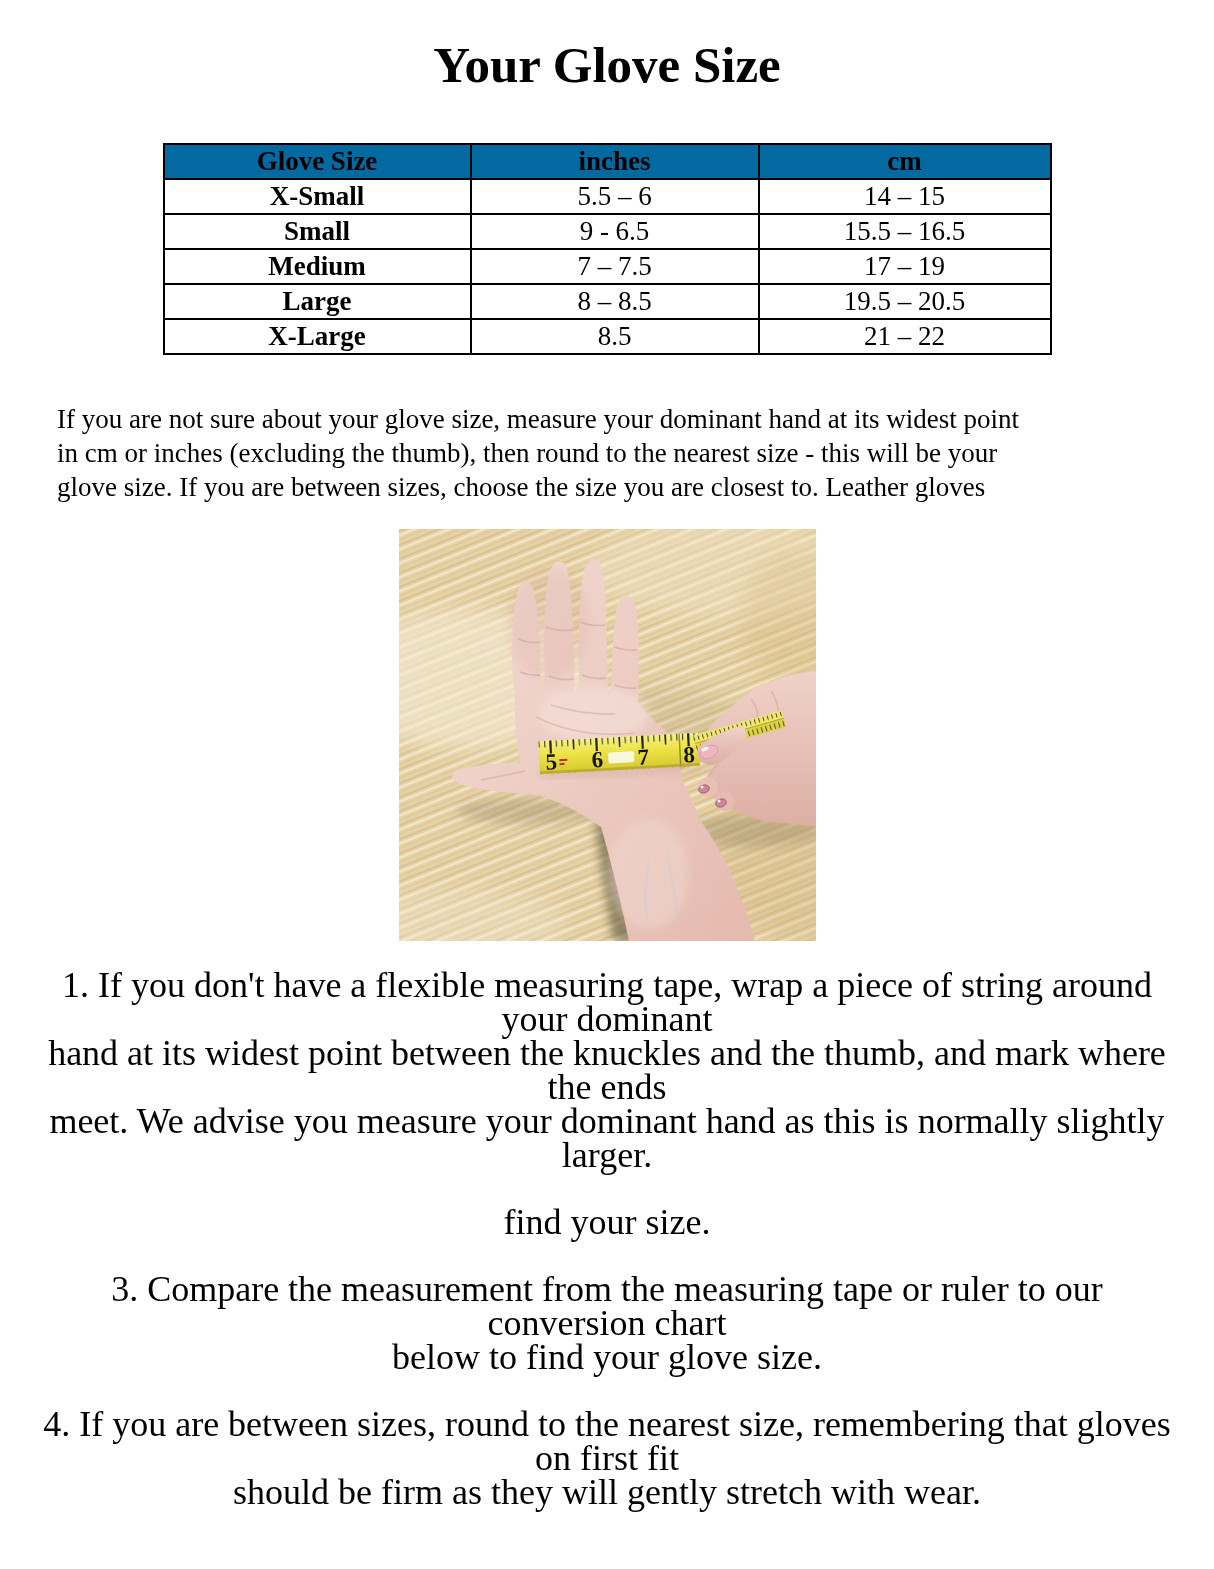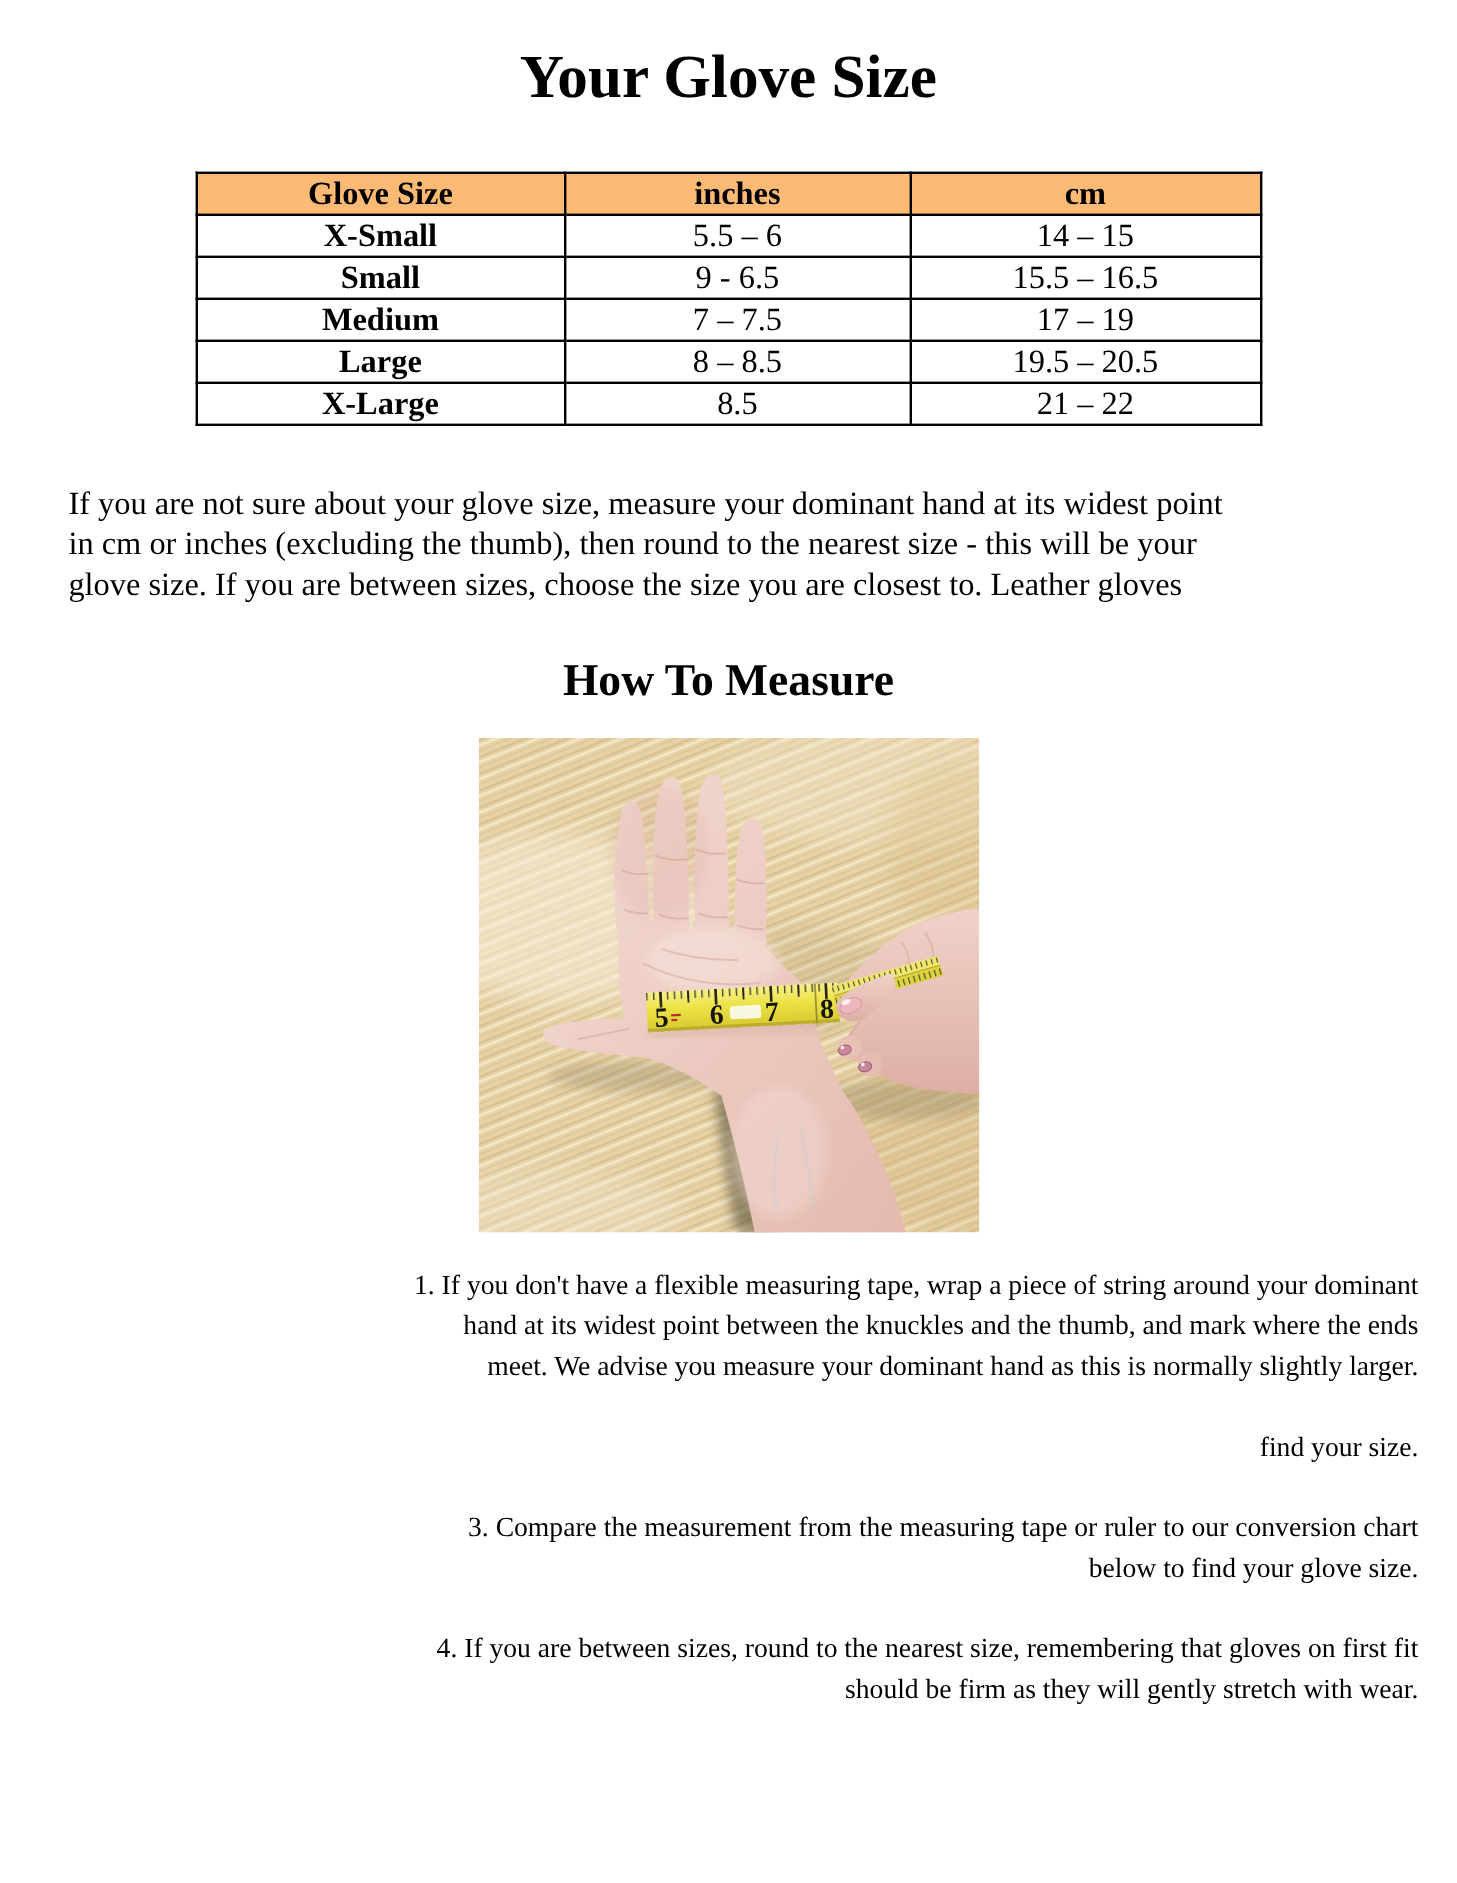--- a/index.html
+++ b/index.html
@@ -7,29 +7,29 @@
     width:1214px;height:1569px;overflow:hidden;
     background:#ffffff;color:#000;
     font-family:"Liberation Serif", serif;
   }
   .page-title{font-size:51px;font-weight:700;text-align:center;margin:42px 0 0;line-height:46px;}
   table.size-table{margin:55px auto 0;border-collapse:collapse;}
   .size-table th,.size-table td{
     border:2px solid #000;text-align:center;vertical-align:middle;
     font-size:27px;height:33px;line-height:33px;padding:0;
   }
-  .size-table th{background:#fdba74;font-weight:700;}
+  .size-table th{background:#0369a1;font-weight:700;}
   .size-table td.size-name{font-weight:700;}
   .size-table td.val{font-weight:400;}
   .intro{margin:47px auto 0;width:1100px;text-align:left;font-size:27px;line-height:34px;}
   .intro span{display:block;}
   .section-title{font-size:38px;font-weight:700;text-align:center;margin:40px 0 0;line-height:46px;}
   .photo-figure{width:417px;margin:25px auto 0;}
   .photo-figure svg{display:block;}
-  .instructions{margin:27px auto 0;width:1150px;text-align:right;font-size:23px;line-height:34px;}
+  .instructions{margin:27px auto 0;width:1150px;text-align:center;font-size:36px;line-height:34px;}
   .inst{margin:0 0 33px;}
   .inst:last-child{margin-bottom:0;}
   .inst span{display:block;}
   .tapeNum{
     font-family:"Liberation Serif", serif;
     font-size:23px;font-weight:700;fill:#15150f;text-anchor:middle;
   }
 </style>
 </head>
 <body>
@@ -79,21 +79,20 @@
       </tr>
     </tbody>
   </table>
 
   <p class="intro">
     <span>If you are not sure about your glove size, measure your dominant hand at its widest point</span>
     <span>in cm or inches (excluding the thumb), then round to the nearest size - this will be your</span>
     <span>glove size. If you are between sizes, choose the size you are closest to. Leather gloves</span>
   </p>
 
-  <h2 class="section-title">How To Measure</h2>
 
   <figure class="photo-figure">
     <svg viewBox="0 0 417 412" width="417" height="412" role="img">
       <defs>
         <pattern id="woodgrain" width="16" height="13" patternUnits="userSpaceOnUse" patternTransform="rotate(-22)">
           <rect width="16" height="13" fill="#e6d2a6"></rect>
           <line x1="0" y1="2" x2="16" y2="2" stroke="#d6ba88" stroke-width="1.4"></line>
           <line x1="0" y1="6" x2="16" y2="6" stroke="#f2e7c8" stroke-width="2.2"></line>
           <line x1="0" y1="10" x2="16" y2="10" stroke="#dcc392" stroke-width="1"></line>
         </pattern>

